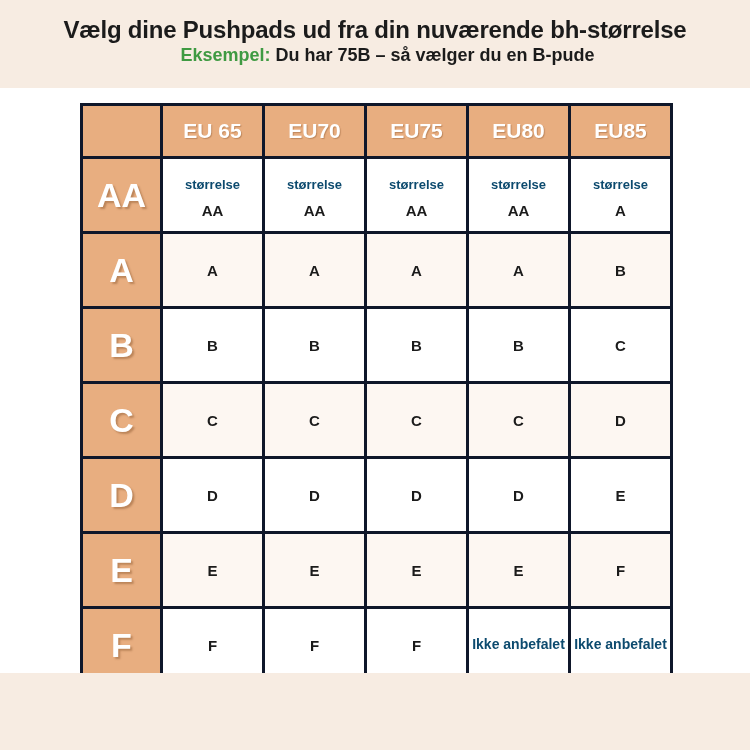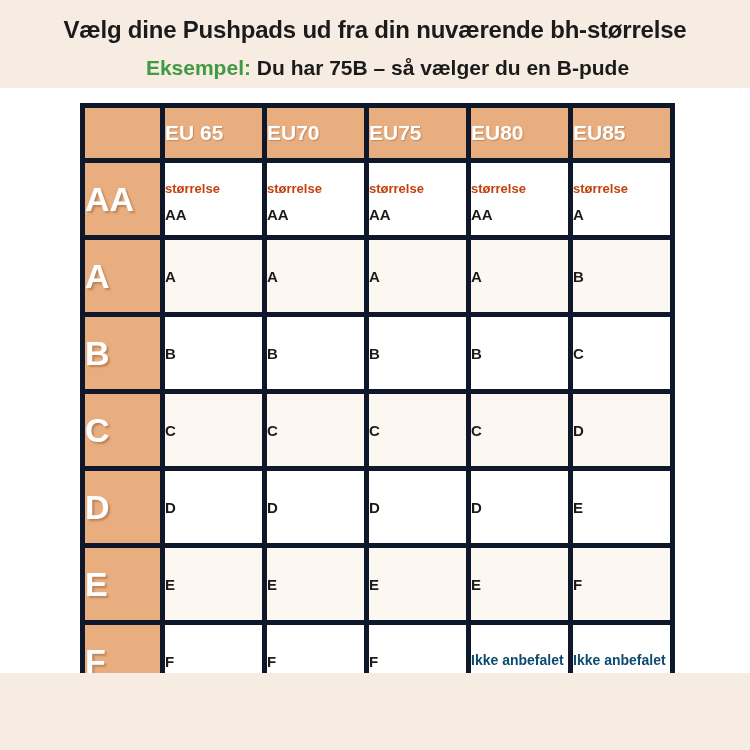--- a/index.html
+++ b/index.html
@@ -25,22 +25,21 @@
     text-align: center;
   }
   .title {
     font-size: 24px;
     font-weight: bold;
     color: #1b1b1b;
     letter-spacing: -0.2px;
     line-height: 1.2;
   }
   .subtitle-line {
-    margin-top: 10px;
-    font-size: 21px;
+    font-size: 18px;
     font-weight: bold;
     color: #1b1b1b;
     line-height: 1.2;
     padding-left: 25px;
   }
   .subtitle-label {
     color: #3f9a42;
     font-weight: bold;
   }
   .white-band {
@@ -56,23 +55,23 @@
     top: 103px;
     left: 80px;
     width: 590px;
   }
   table.size-table {
     border-collapse: collapse;
     table-layout: fixed;
     width: 590px;
   }
   table.size-table td, table.size-table th {
-    border: 5px solid #0f172a;
+    border: 3px solid #0f172a;
     padding: 0;
-    text-align: left;
+    text-align: center;
     vertical-align: middle;
   }
   col.rowhead { width: 80px; }
   col.datacol { width: 102px; }
 
   .corner-cell {
     background: #e8ae80;
     height: 50px;
   }
   .col-head {
@@ -96,21 +95,21 @@
     height: 72px;
     font-size: 15px;
     font-weight: bold;
     color: #1b1b1b;
     position: relative;
   }
   .cell .top-label {
     display: block;
     font-size: 13px;
     font-weight: bold;
-    color: #c2410c;
+    color: #0c4a6e;
     margin-top: 6px;
   }
   .cell .main-label {
     display: block;
     font-size: 15px;
     font-weight: bold;
     color: #1b1b1b;
     margin-top: 6px;
   }
   .cell.with-top .main-label { margin-top: 10px; }

